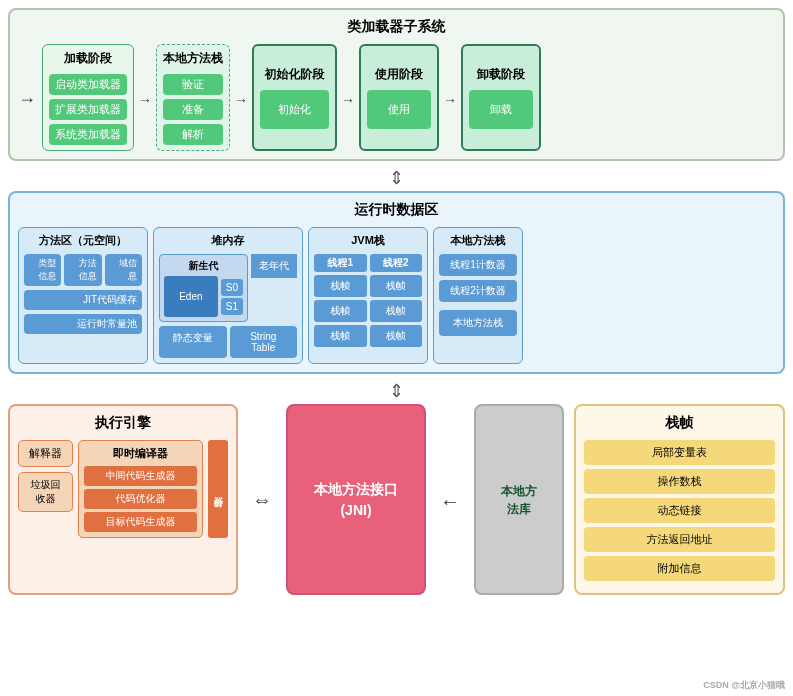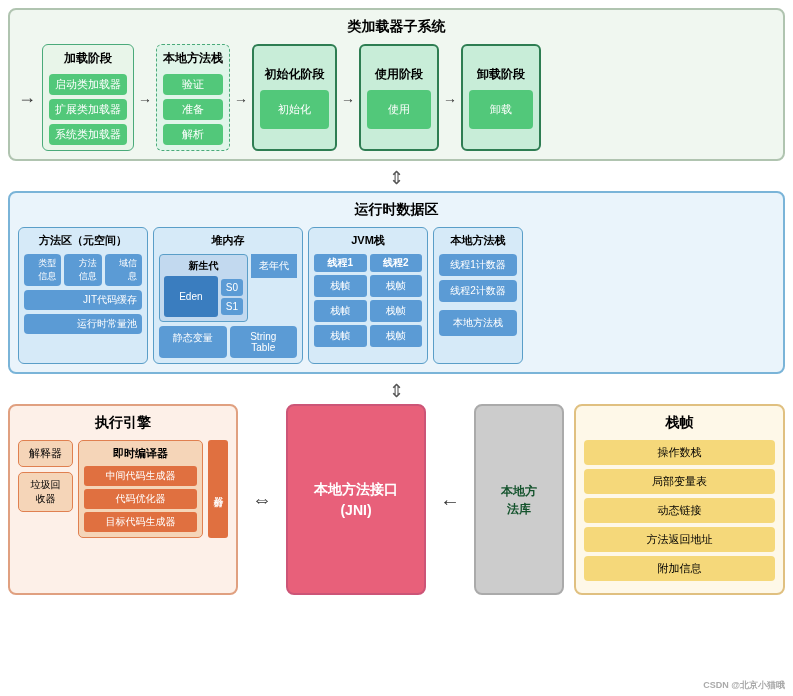--- a/index.html
+++ b/index.html
@@ -608,22 +608,22 @@
 
   <div class="h-arrow">←</div>
 
   <div class="native-lib">
     <span style="white-space:pre-line; line-height:1.5;">本地方
 法库</span>
   </div>
 
   <div class="stack-frame-panel">
     <div class="section-title">栈帧</div>
+    <div class="stack-frame-item">局部变量表</div>
     <div class="stack-frame-item">操作数栈</div>
-    <div class="stack-frame-item">局部变量表</div>
     <div class="stack-frame-item">动态链接</div>
     <div class="stack-frame-item">方法返回地址</div>
     <div class="stack-frame-item">附加信息</div>
   </div>
 
 </div>
 
 <div class="watermark">CSDN @北京小猫哦</div>
 
 </body></html>

